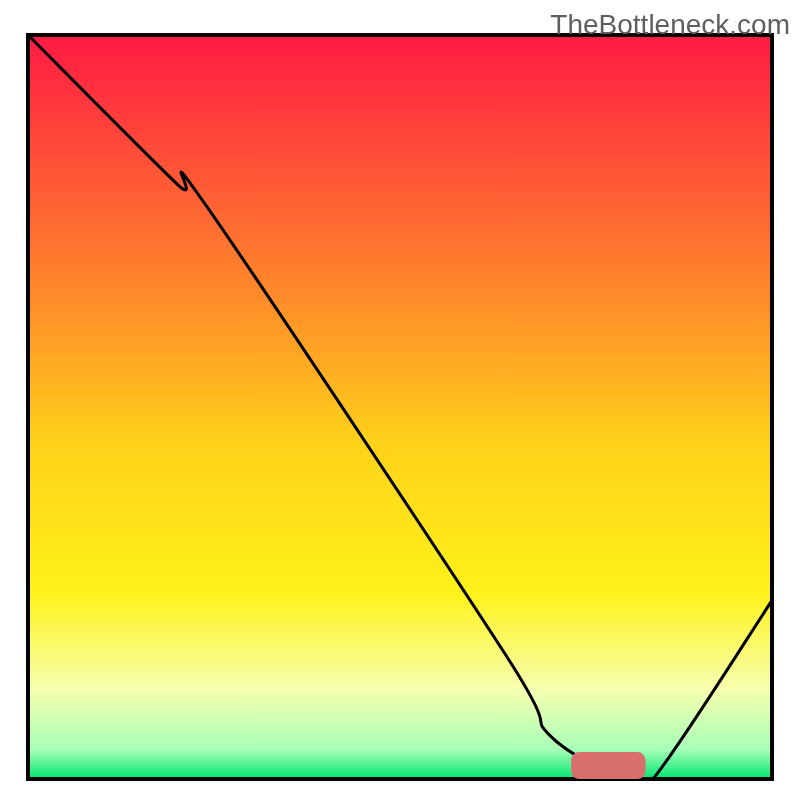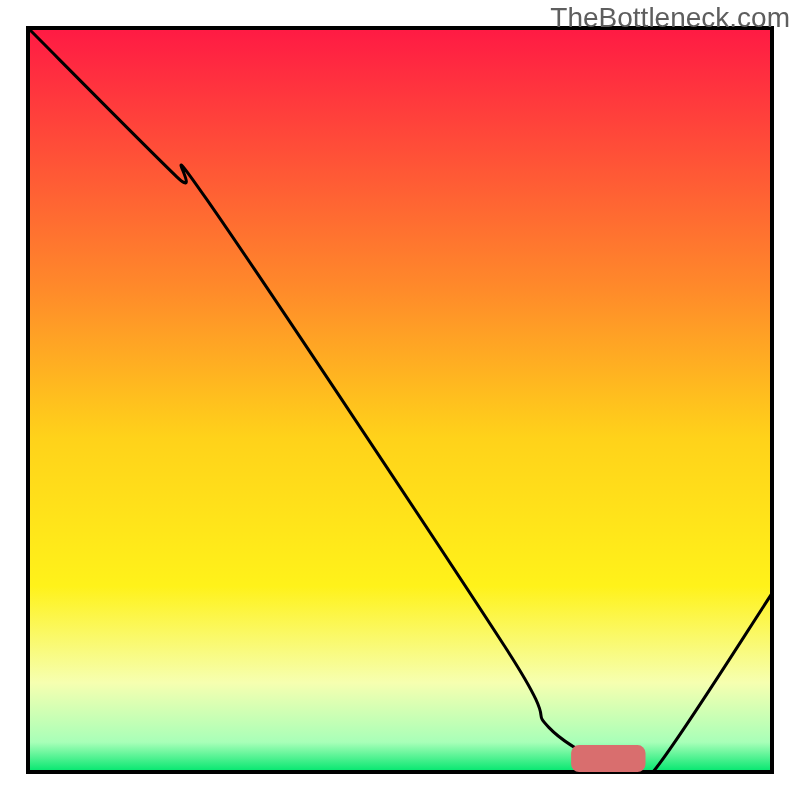--- a/index.html
+++ b/index.html
@@ -8,20 +8,21 @@
     width: 800px;
     height: 800px;
     overflow: hidden;
     background: #ffffff;
     font-family: Arial, Helvetica, sans-serif;
   }
   .wrap {
     position: relative;
     width: 800px;
     height: 636px;
+    margin-top: 7px;
   }
   .watermark {
     position: absolute;
     top: 2px;
     right: 10px;
     color: #5e5e5e;
     font-size: 28px;
     font-weight: 400;
     letter-spacing: 0px;
     user-select: none;

